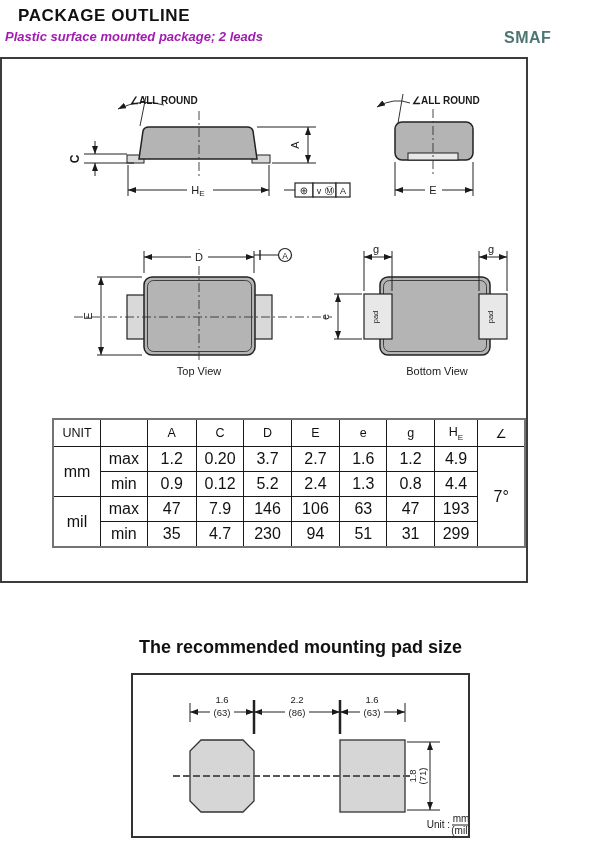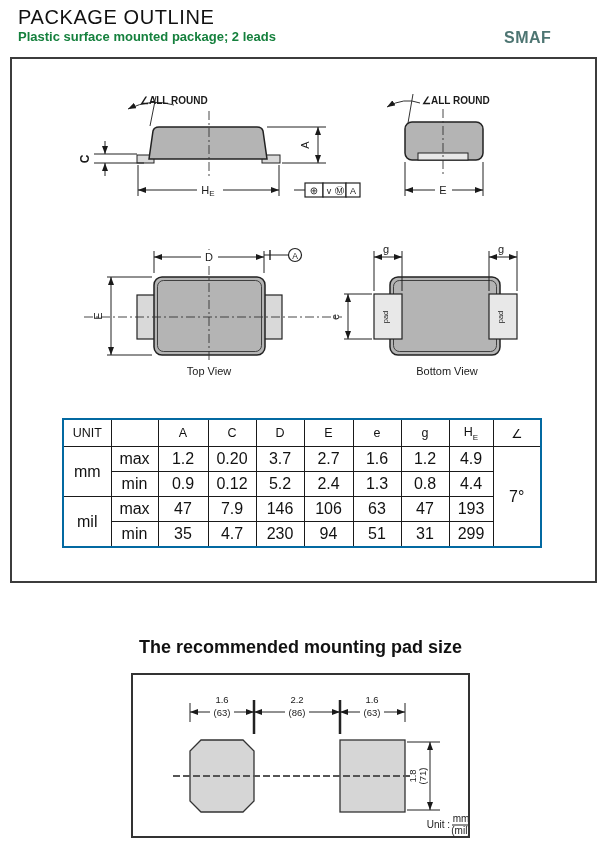--- a/index.html
+++ b/index.html
@@ -1,38 +1,38 @@
 <!DOCTYPE html>
 <html><head>
 <meta charset="utf-8">
 <style>
   html,body{margin:0;padding:0;}
   body{
     width:601px;height:843px;position:relative;background:#ffffff;
     font-family:"Liberation Sans",sans-serif;color:#111;overflow:hidden;
   }
   .page-title{
-    position:absolute;left:18px;top:6px;font-size:20px;font-weight:normal;
+    position:absolute;left:18px;top:6px;font-size:17px;font-weight:bold;
     letter-spacing:.6px;color:#111;
   }
   .page-subtitle{
-    position:absolute;left:18px;top:29px;font-size:13px;font-weight:bold;color:#15803d;
+    position:absolute;left:5px;top:29px;font-size:13px;font-weight:bold;color:#a21caf;font-style:italic;
   }
   .pkg-code{
     position:absolute;left:504px;top:29px;font-size:16px;font-weight:bold;
     color:#4d7572;letter-spacing:.5px;
   }
   .main-box{
-    position:absolute;left:10px;top:57px;width:587px;height:526px;
+    position:absolute;left:0;top:57px;width:528px;height:526px;
     border:2px solid #3c3c3c;box-sizing:border-box;
   }
   .main-box svg{position:absolute;left:0;top:0;}
   .dim-table{
     position:absolute;left:50px;top:359px;border-collapse:collapse;
-    border:2px solid #0369a1;table-layout:fixed;
+    border:2px solid #737373;table-layout:fixed;
   }
   .dim-table td{
     border:1px solid #1a1a1a;text-align:center;vertical-align:middle;
     font-size:16px;padding:0;height:24px;color:#111;
   }
   .dim-table tr.hrow td{height:26px;font-size:12.5px;}
   .dim-table td.unit-h{font-size:13px;}
   .dim-table sub{font-size:8px;}
   .pad-heading{
     position:absolute;left:131px;top:637px;width:339px;text-align:center;

